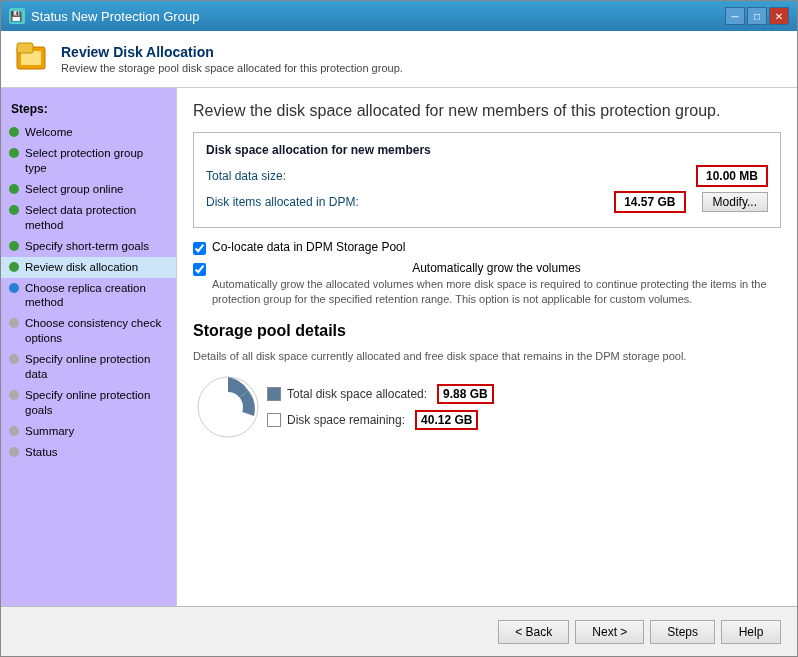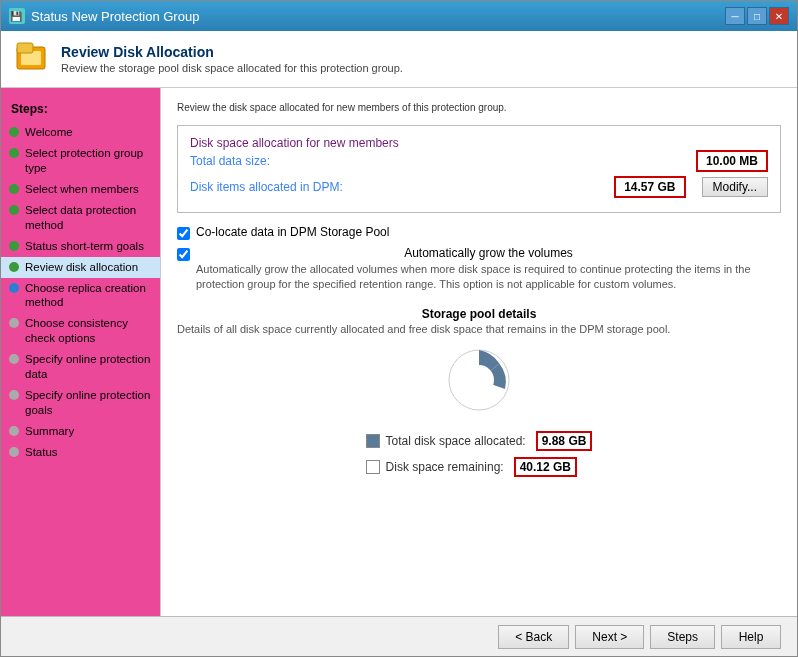--- a/index.html
+++ b/index.html
@@ -85,22 +85,22 @@
       color: #444;
     }
 
     .content-area {
       display: flex;
       flex: 1;
       overflow: hidden;
     }
 
     .sidebar {
-      width: 160px;
-      background: #ec4899;
+      width: 176px;
+      background: #c4b5fd;
       border-right: 1px solid #ccc;
       padding: 10px 0;
       overflow-y: auto;
       flex-shrink: 0;
     }
 
     .sidebar-title {
       font-weight: bold;
       font-size: 12px;
       padding: 4px 10px 6px 10px;
@@ -143,48 +143,48 @@
     }
 
     .main {
       flex: 1;
       padding: 14px 16px;
       overflow-y: auto;
       background: white;
     }
 
     .section-desc {
-      font-size: 10px;
+      font-size: 16px;
       color: #333;
       margin-bottom: 12px;
     }
 
     .box {
       border: 1px solid #bbb;
       padding: 10px 12px;
       margin-bottom: 12px;
       background: white;
     }
 
     .box-title {
-      font-weight: normal;
-      font-size: 12px;
-      margin-bottom: 0;
-      color: #701a75;
+      font-weight: bold;
+      font-size: 12px;
+      margin-bottom: 8px;
+      color: #0f172a;
     }
 
     .field-row {
       display: flex;
       align-items: center;
       margin-bottom: 4px;
     }
 
     .field-label {
       font-size: 12px;
-      color: #3b82f6;
+      color: #0c4a6e;
       flex: 1;
     }
 
     .highlight-box {
       border: 2px solid #cc0000;
       padding: 2px 6px;
       display: inline-block;
       font-weight: bold;
     }
 
@@ -220,36 +220,34 @@
       margin-top: 2px;
       line-height: 1.4;
     }
 
     .storage-pool-section {
       margin-top: 14px;
     }
 
     .storage-pool-title {
       font-weight: bold;
-      font-size: 12px;
-      margin-bottom: 2px;
-      text-align: center;
+      font-size: 16px;
+      margin-bottom: 10px;
     }
 
     .storage-pool-desc {
       font-size: 11px;
       color: #555;
       margin-bottom: 10px;
     }
 
     .storage-pool-content {
       display: flex;
       align-items: center;
-      gap: 16px;
-      flex-direction: column;
+      gap: 4px;
     }
 
     .pie-chart {
       width: 70px;
       height: 70px;
       flex-shrink: 0;
     }
 
     .legend-area { display: flex; flex-direction: column; gap: 6px; }
 
@@ -274,21 +272,21 @@
       color: #000;
       margin-left: 4px;
     }
 
     .legend-value.highlighted {
       border: 2px solid #cc0000;
       padding: 1px 4px;
     }
 
     .footer {
-      height: 40px;
+      height: 50px;
       background: #f0f0f0;
       border-top: 1px solid #bbb;
       display: flex;
       align-items: center;
       justify-content: flex-end;
       padding: 0 16px;
       gap: 6px;
     }
 
     .footer-btn {
@@ -340,29 +338,29 @@
       <div class="sidebar-item">
         <div class="dot green"></div>
         <span class="sidebar-label">Welcome</span>
       </div>
       <div class="sidebar-item">
         <div class="dot green"></div>
         <span class="sidebar-label">Select protection group type</span>
       </div>
       <div class="sidebar-item">
         <div class="dot green"></div>
-        <span class="sidebar-label">Select when members</span>
+        <span class="sidebar-label">Select group online</span>
       </div>
       <div class="sidebar-item">
         <div class="dot green"></div>
         <span class="sidebar-label">Select data protection method</span>
       </div>
       <div class="sidebar-item">
         <div class="dot green"></div>
-        <span class="sidebar-label">Status short-term goals</span>
+        <span class="sidebar-label">Specify short-term goals</span>
       </div>
       <div class="sidebar-item active">
         <div class="dot green"></div>
         <span class="sidebar-label">Review disk allocation</span>
       </div>
       <div class="sidebar-item">
         <div class="dot blue"></div>
         <span class="sidebar-label">Choose replica creation method</span>
       </div>
       <div class="sidebar-item">

